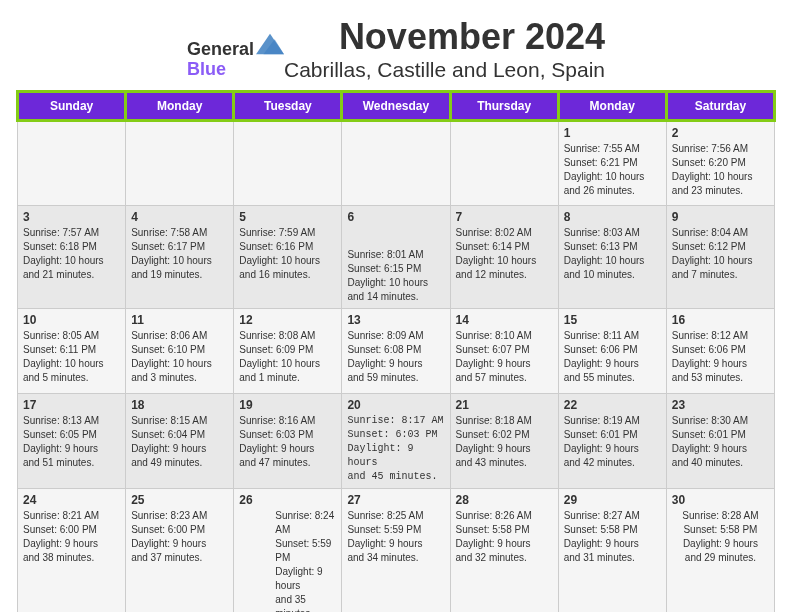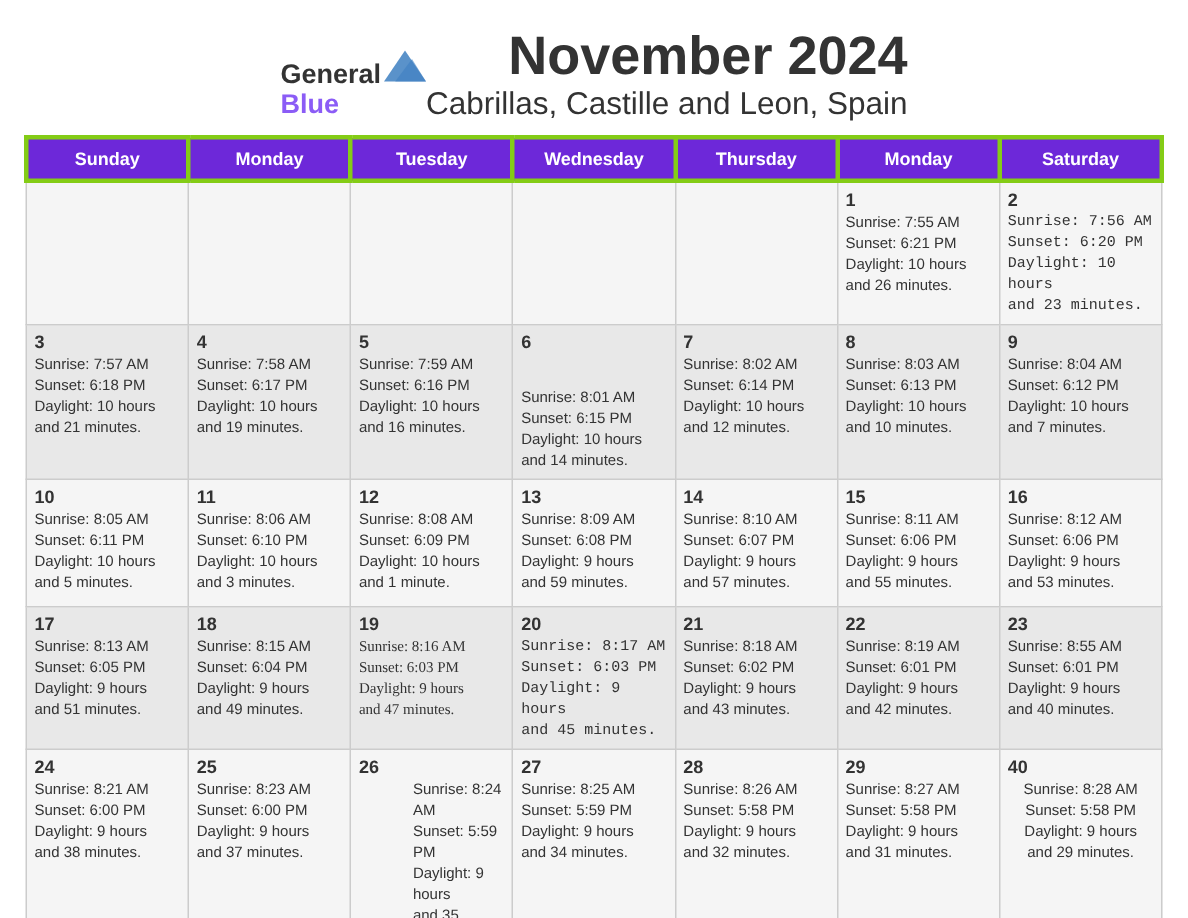--- a/index.html
+++ b/index.html
@@ -132,21 +132,21 @@
         <td class="empty-cell"></td>
         <td>
           <span class="day-number">1</span>
           <div class="day-info" style="white-space: pre-line;">Sunrise: 7:55 AM
 Sunset: 6:21 PM
 Daylight: 10 hours
 and 26 minutes.</div>
         </td>
         <td>
           <span class="day-number">2</span>
-          <div class="day-info" style="white-space: pre-line; font-family: Liberation Mono, monospace;">Sunrise: 7:56 AM
+          <div class="day-info" style="white-space: pre-line;">Sunrise: 7:56 AM
 Sunset: 6:20 PM
 Daylight: 10 hours
 and 23 minutes.</div>
         </td>
       </tr>
       <tr>
         <td>
           <span class="day-number">3</span>
           <div class="day-info" style="white-space: pre-line;">Sunrise: 7:57 AM
 Sunset: 6:18 PM
@@ -257,21 +257,21 @@
         </td>
         <td>
           <span class="day-number">18</span>
           <div class="day-info" style="white-space: pre-line;">Sunrise: 8:15 AM
 Sunset: 6:04 PM
 Daylight: 9 hours
 and 49 minutes.</div>
         </td>
         <td>
           <span class="day-number">19</span>
-          <div class="day-info" style="white-space: pre-line; font-family: Liberation Serif, serif;">Sunrise: 8:16 AM
+          <div class="day-info" style="white-space: pre-line;">Sunrise: 8:16 AM
 Sunset: 6:03 PM
 Daylight: 9 hours
 and 47 minutes.</div>
         </td>
         <td>
           <span class="day-number">20</span>
           <div class="day-info" style="white-space: pre-line; font-family: Liberation Mono, monospace;">Sunrise: 8:17 AM
 Sunset: 6:03 PM
 Daylight: 9 hours
 and 45 minutes.</div>
@@ -285,21 +285,21 @@
         </td>
         <td>
           <span class="day-number">22</span>
           <div class="day-info" style="white-space: pre-line;">Sunrise: 8:19 AM
 Sunset: 6:01 PM
 Daylight: 9 hours
 and 42 minutes.</div>
         </td>
         <td>
           <span class="day-number">23</span>
-          <div class="day-info" style="white-space: pre-line;">Sunrise: 8:55 AM
+          <div class="day-info" style="white-space: pre-line;">Sunrise: 8:30 AM
 Sunset: 6:01 PM
 Daylight: 9 hours
 and 40 minutes.</div>
         </td>
       </tr>
       <tr>
         <td>
           <span class="day-number">24</span>
           <div class="day-info" style="white-space: pre-line;">Sunrise: 8:21 AM
 Sunset: 6:00 PM
@@ -335,21 +335,21 @@
 and 32 minutes.</div>
         </td>
         <td>
           <span class="day-number">29</span>
           <div class="day-info" style="white-space: pre-line;">Sunrise: 8:27 AM
 Sunset: 5:58 PM
 Daylight: 9 hours
 and 31 minutes.</div>
         </td>
         <td>
-          <span class="day-number">40</span>
+          <span class="day-number">30</span>
           <div class="day-info" style="white-space: pre-line; text-align: center;">Sunrise: 8:28 AM
 Sunset: 5:58 PM
 Daylight: 9 hours
 and 29 minutes.</div>
         </td>
       </tr>
     </tbody>
 </table>
 
 </body></html>

